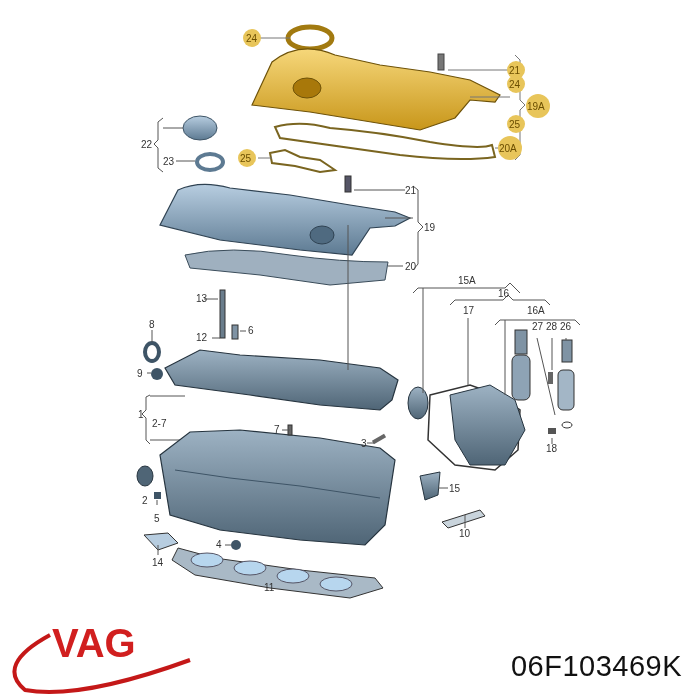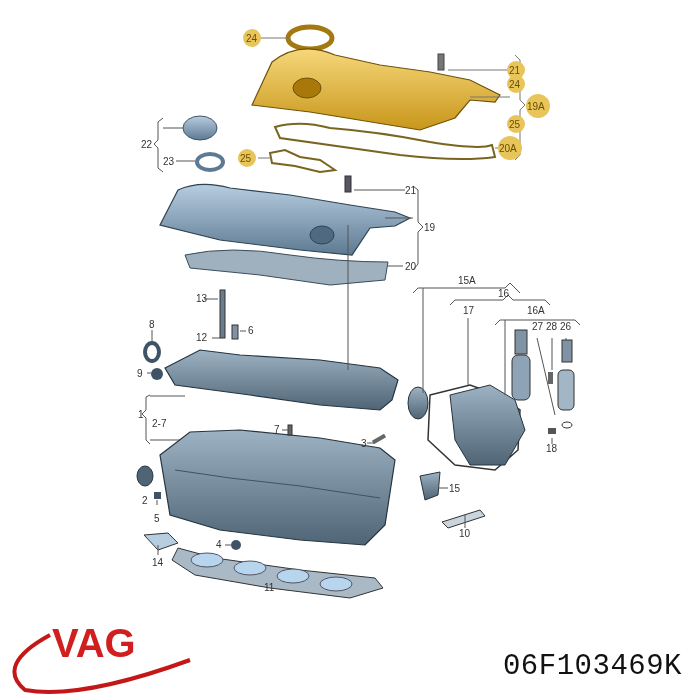--- a/index.html
+++ b/index.html
@@ -1,21 +1,21 @@
 <!DOCTYPE html>
 <html><head>
 <meta charset="utf-8">
 <style>
   html, body { margin:0; padding:0; background:#ffffff; }
   body { width:700px; height:700px; position:relative; overflow:hidden; font-family:"Liberation Sans", sans-serif; }
   #diagram { position:absolute; left:0; top:0; width:700px; height:700px; }
   .lbl { font-family:"Liberation Sans", sans-serif; font-size:10px; fill:#333; }
   .lbl-hl { font-family:"Liberation Sans", sans-serif; font-size:10px; fill:#6b4e00; }
   .brand { position:absolute; left:0; top:615px; width:240px; height:85px; }
-  .part-number { position:absolute; right:18px; top:650px; font-family:Liberation Mono, monospace; font-size:29px; color:#111; letter-spacing:0.5px; }
+  .part-number { position:absolute; right:18px; top:650px; font-family:Liberation Sans, sans-serif; font-size:29px; color:#111; letter-spacing:0.5px; }
 </style>
 </head>
 <body>
 
 <svg id="diagram" viewBox="0 0 700 700" xmlns="http://www.w3.org/2000/svg">
   <defs>
     <linearGradient id="gold" x1="0" y1="0" x2="0" y2="1">
       <stop offset="0" stop-color="#f6d77a"></stop>
       <stop offset="1" stop-color="#c8961a"></stop>
     </linearGradient>

